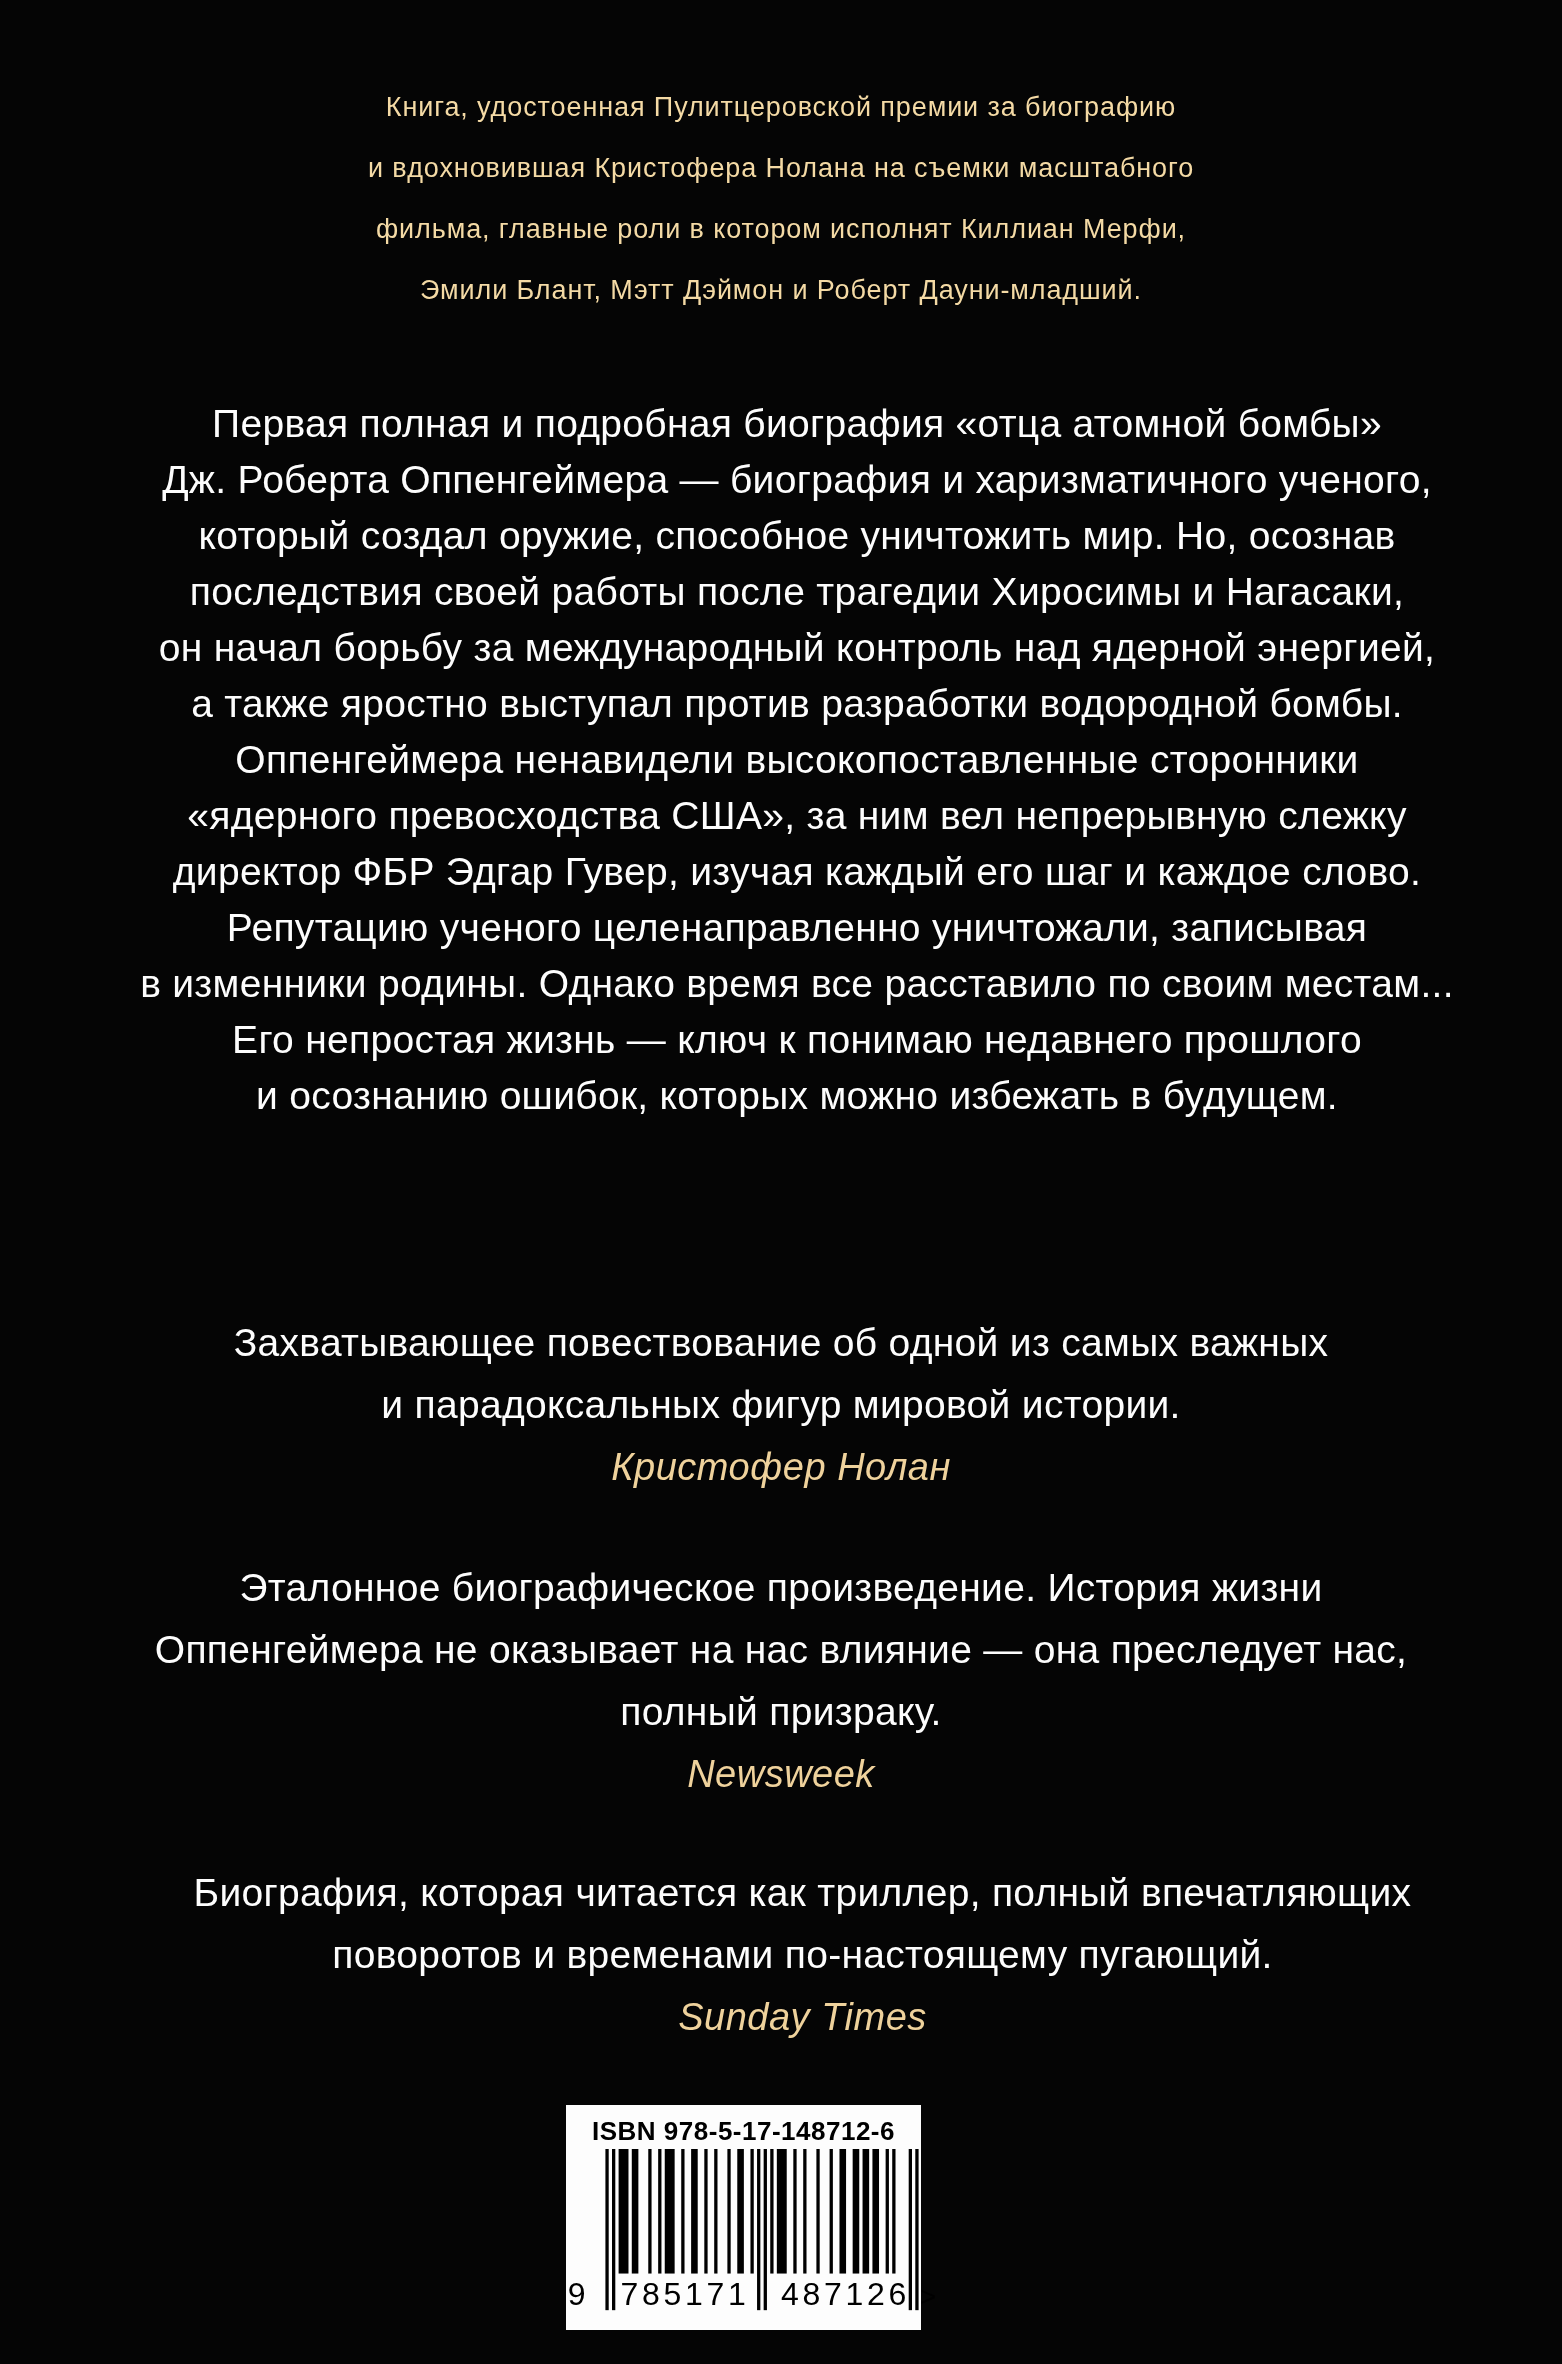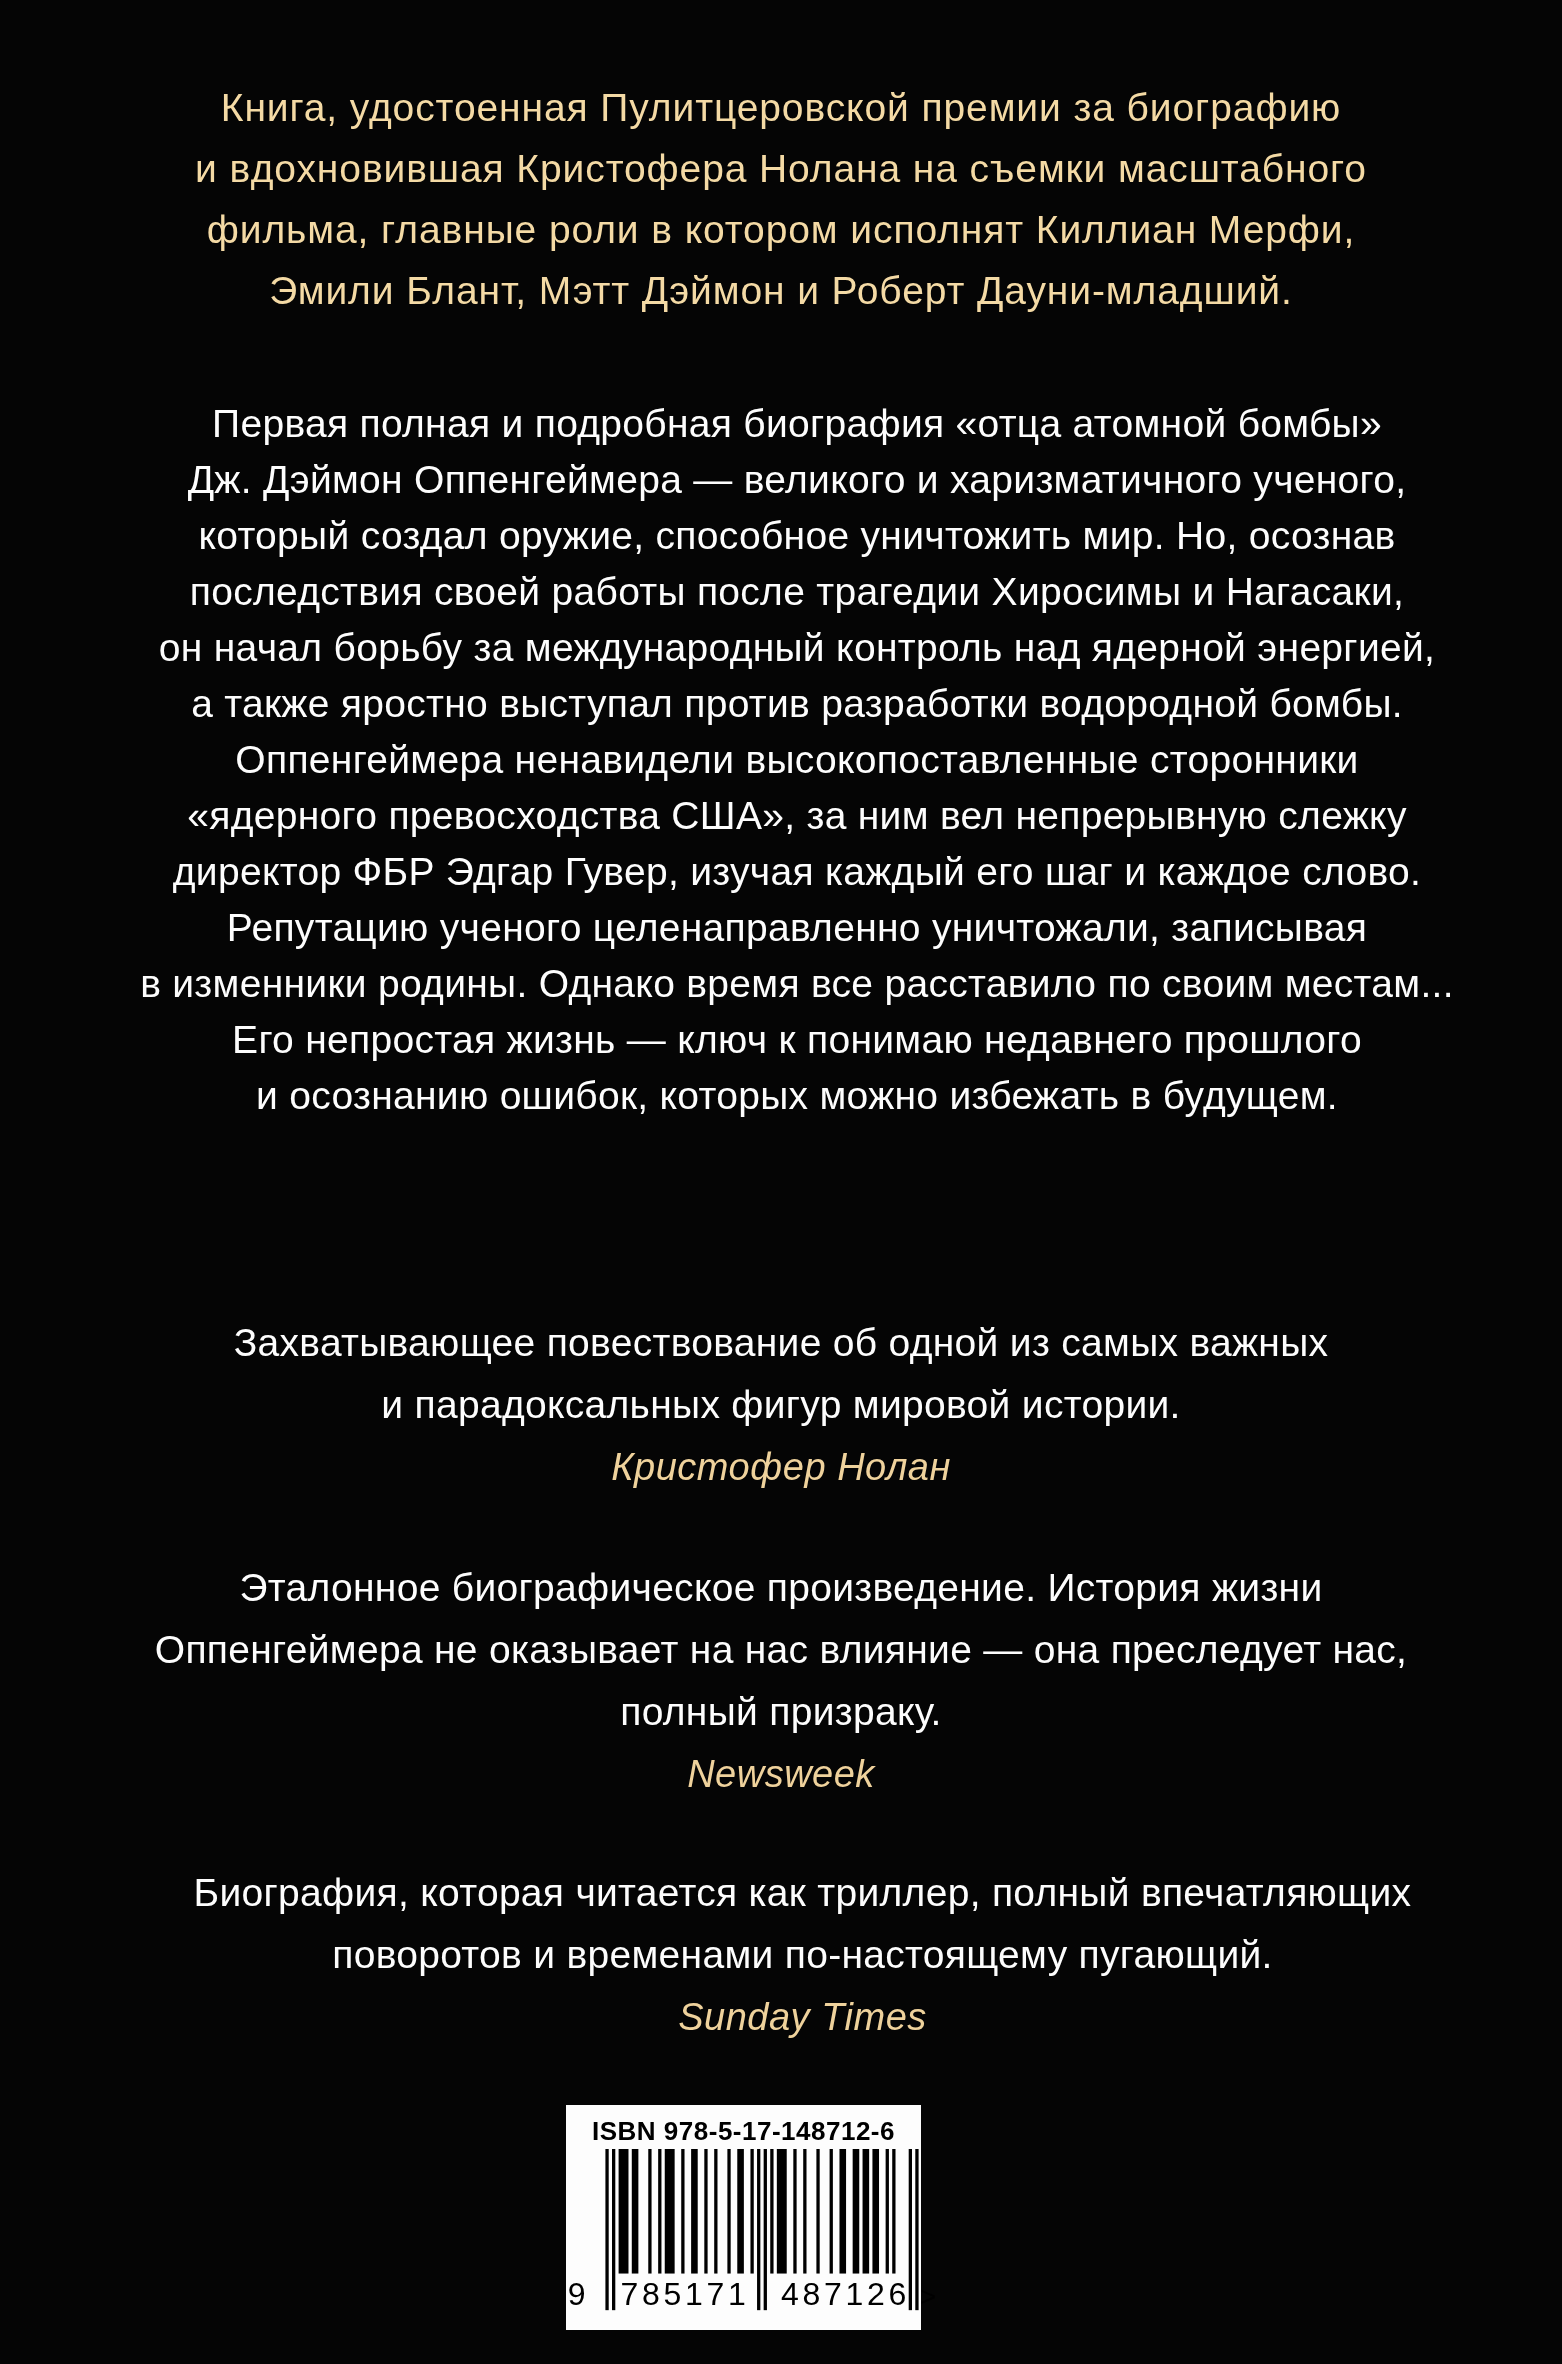--- a/index.html
+++ b/index.html
@@ -7,21 +7,21 @@
     position:relative;
     width:1562px; height:2365px;
     background:#050505;
     overflow:hidden;
     font-family:"Liberation Sans", sans-serif;
     -webkit-font-smoothing:antialiased;
   }
   .intro {
     padding-top:77px;
     text-align:center;
-    font-size:39px;
+    font-size:27px;
     line-height:61px;
     letter-spacing:0.9px;
     font-weight:400;
   }
   .synopsis {
     margin-top:75px;
     text-align:center;
     color:#fdfdfd;
     font-size:39px;
     line-height:56px;
@@ -78,21 +78,21 @@
 
   <div class="intro" style="color: rgb(244, 218, 165);">
       <div>Книга, удостоенная Пулитцеровской премии за биографию</div>
       <div>и вдохновившая Кристофера Нолана на съемки масштабного</div>
       <div>фильма, главные роли в котором исполнят Киллиан Мерфи,</div>
       <div>Эмили Блант, Мэтт Дэймон и Роберт Дауни-младший.</div>
     </div>
 
   <div class="synopsis">
       <div>Первая полная и подробная биография «отца атомной бомбы»</div>
-      <div>Дж. Дэймон Оппенгеймера — великого и харизматичного ученого,</div>
+      <div>Дж. Роберта Оппенгеймера — биография и харизматичного ученого,</div>
       <div>который создал оружие, способное уничтожить мир. Но, осознав</div>
       <div>последствия своей работы после трагедии Хиросимы и Нагасаки,</div>
       <div>он начал борьбу за международный контроль над ядерной энергией,</div>
       <div>а также яростно выступал против разработки водородной бомбы.</div>
       <div>Оппенгеймера ненавидели высокопоставленные сторонники</div>
       <div>«ядерного превосходства США», за ним вел непрерывную слежку</div>
       <div>директор ФБР Эдгар Гувер, изучая каждый его шаг и каждое слово.</div>
       <div>Репутацию ученого целенаправленно уничтожали, записывая</div>
       <div>в изменники родины. Однако время все расставило по своим местам...</div>
       <div>Его непростая жизнь — ключ к понимаю недавнего прошлого</div>

